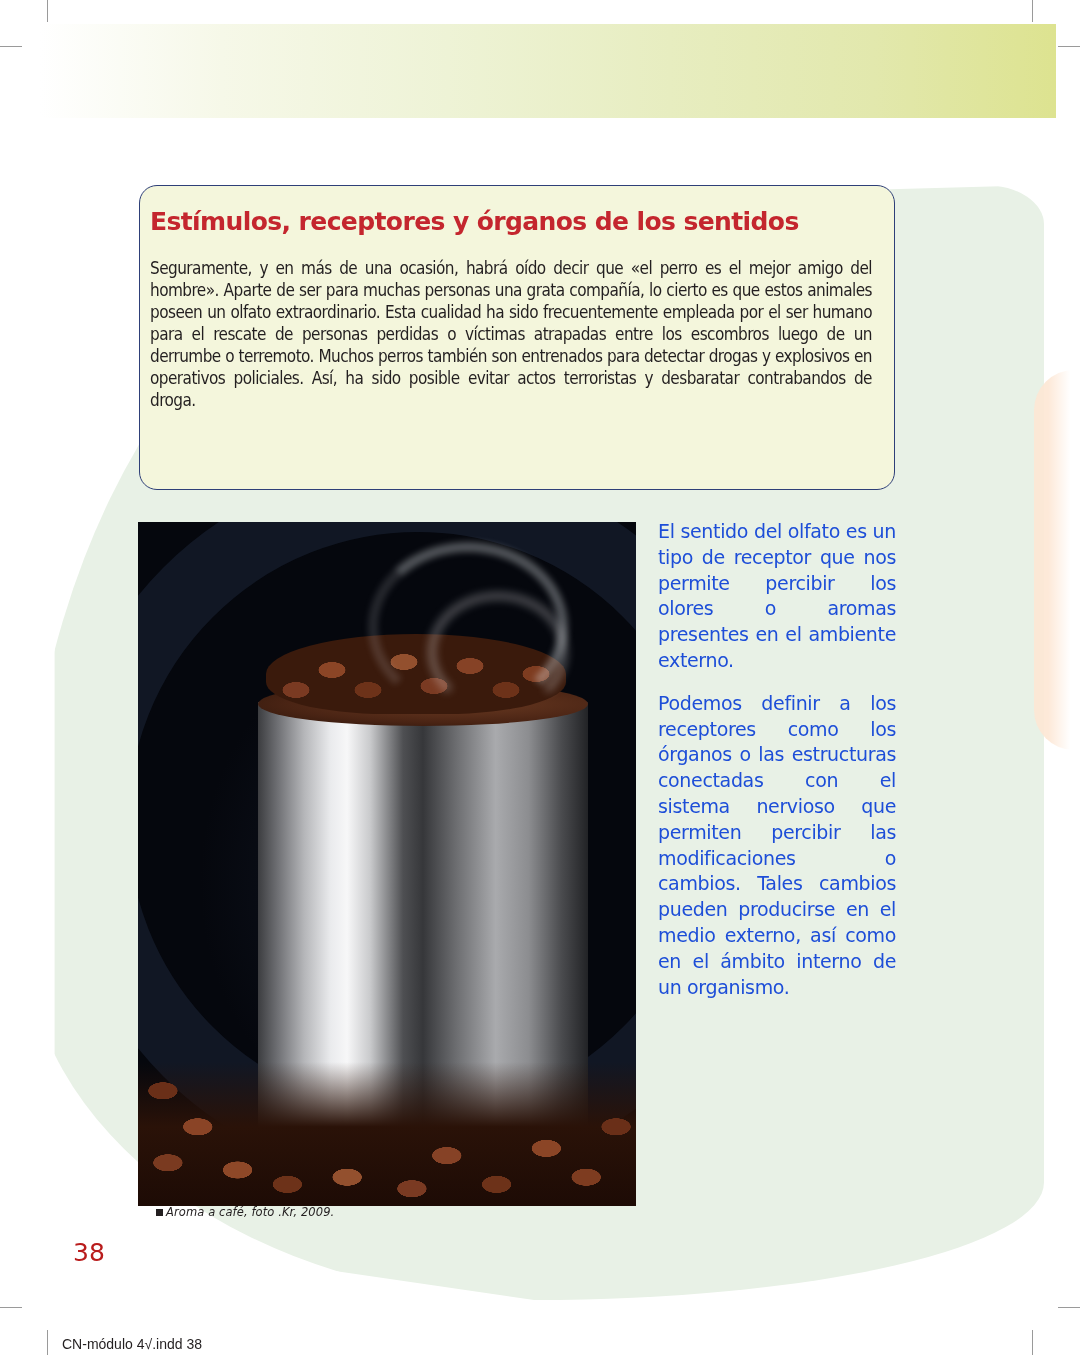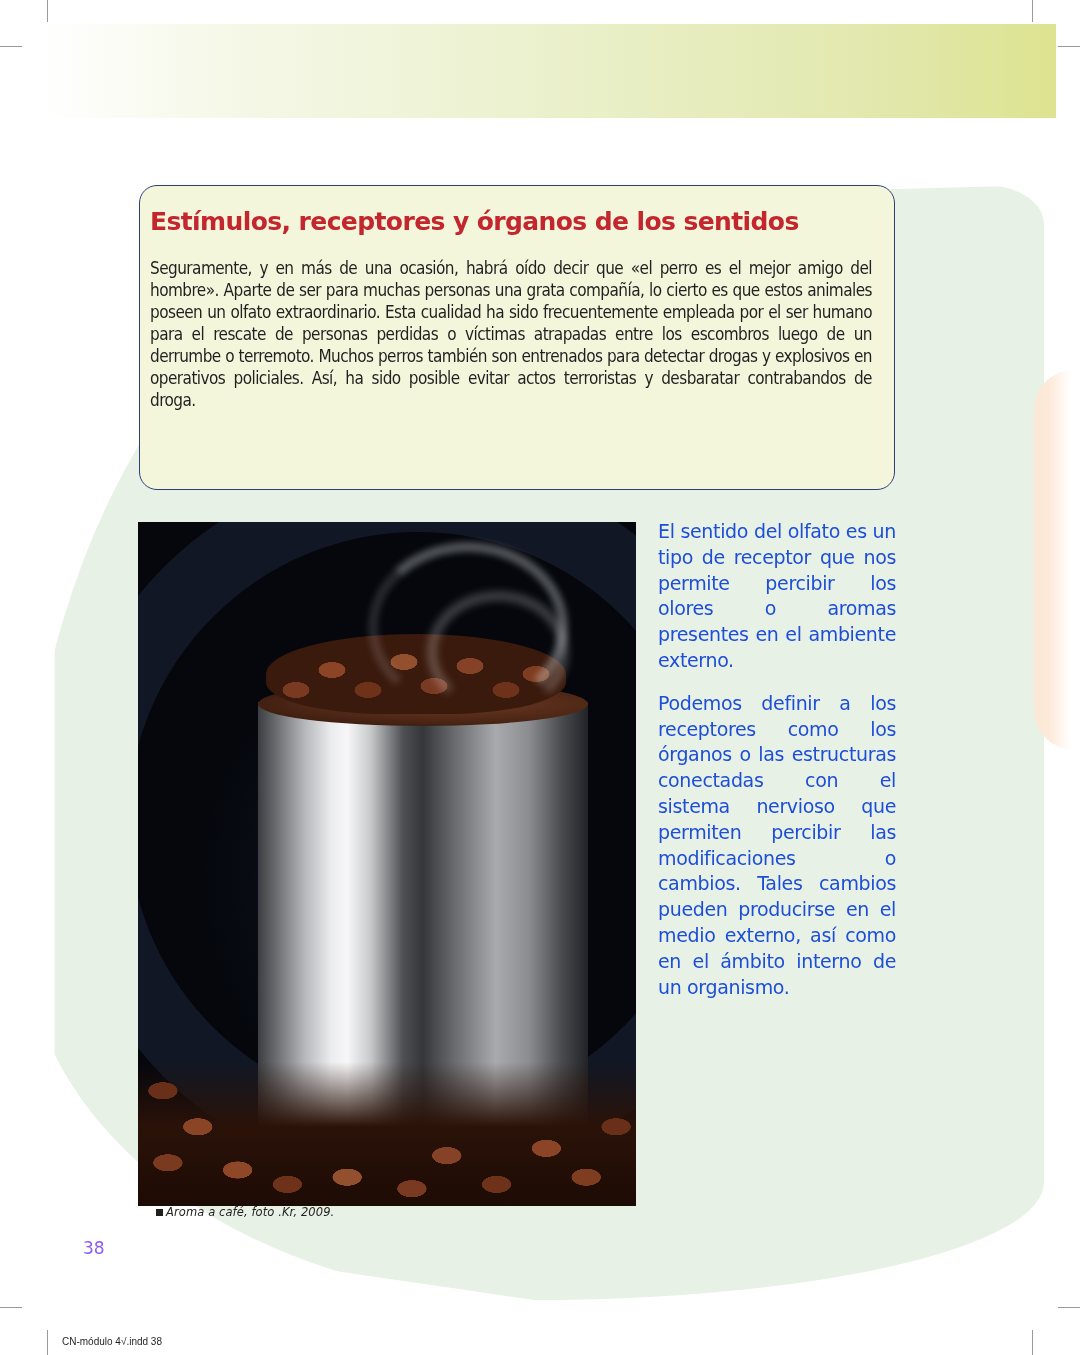--- a/index.html
+++ b/index.html
@@ -139,26 +139,26 @@
     .side-col {
       position: absolute; left: 658px; top: 519px; width: 238px;
       font-family: "DejaVu Sans", sans-serif;
       font-size: 19px; line-height: 25.8px; color: #1d4ed8;
       letter-spacing: -0.35px;
     }
     .side-col p { text-align: justify; }
     .side-col p + p { margin-top: 17px; }
 
     .page-number {
-      position: absolute; left: 83px; top: 1238px;
-      font-family: "DejaVu Sans", sans-serif; font-size: 17px; color: #8b5cf6;
+      position: absolute; left: 73px; top: 1238px;
+      font-family: "DejaVu Sans", sans-serif; font-size: 25px; color: #b91c1c;
     }
     .slug {
       position: absolute; top: 1336px;
-      font-family: "Liberation Sans", sans-serif; font-size: 10px; color: #231f20;
+      font-family: "Liberation Sans", sans-serif; font-size: 14px; color: #231f20;
     }
   </style>
 </head>
 <body>
 
 <div class="crop v" style="left:47px; top:0; height:22px;"></div>
 <div class="crop v" style="left:1032px; top:0; height:22px;"></div>
 <div class="crop h" style="left:0; top:46px; width:22px;"></div>
 <div class="crop h" style="left:1058px; top:46px; width:22px;"></div>
 <div class="crop h" style="left:0; top:1307px; width:22px;"></div>

